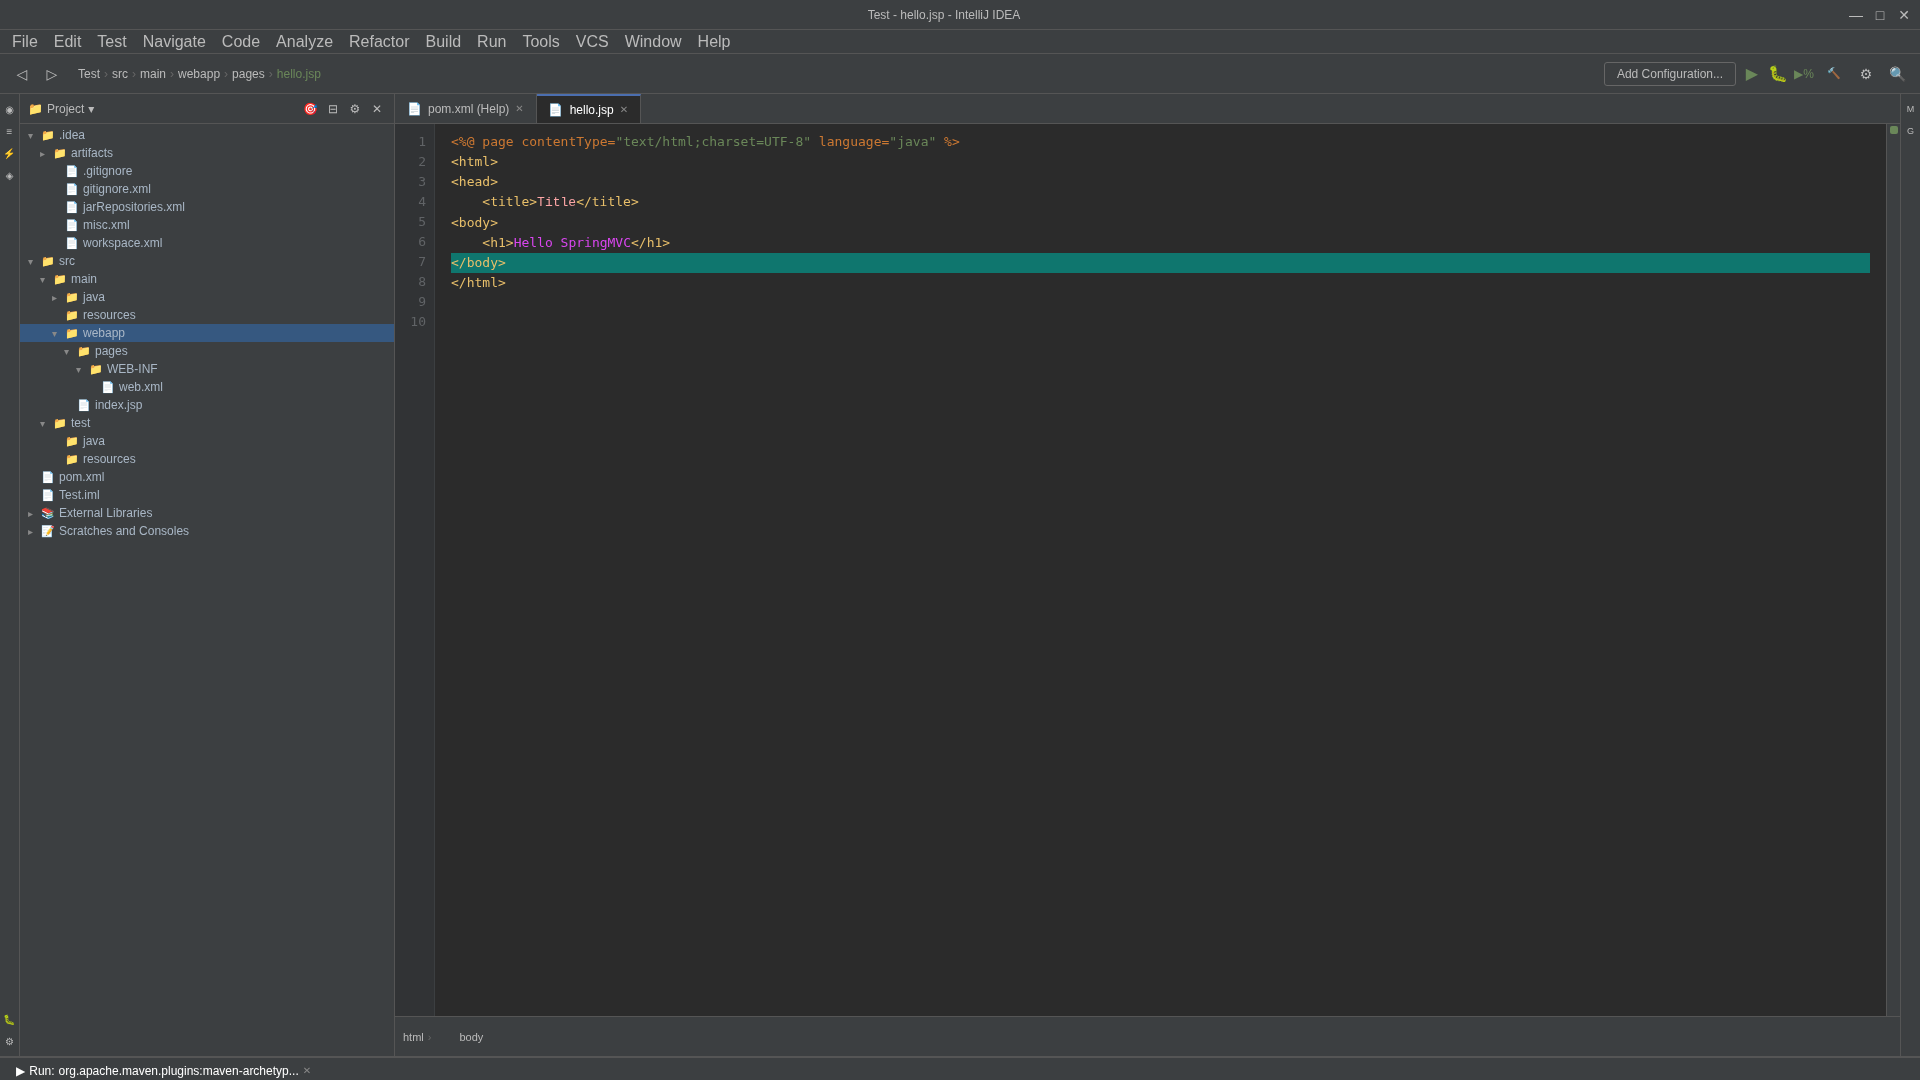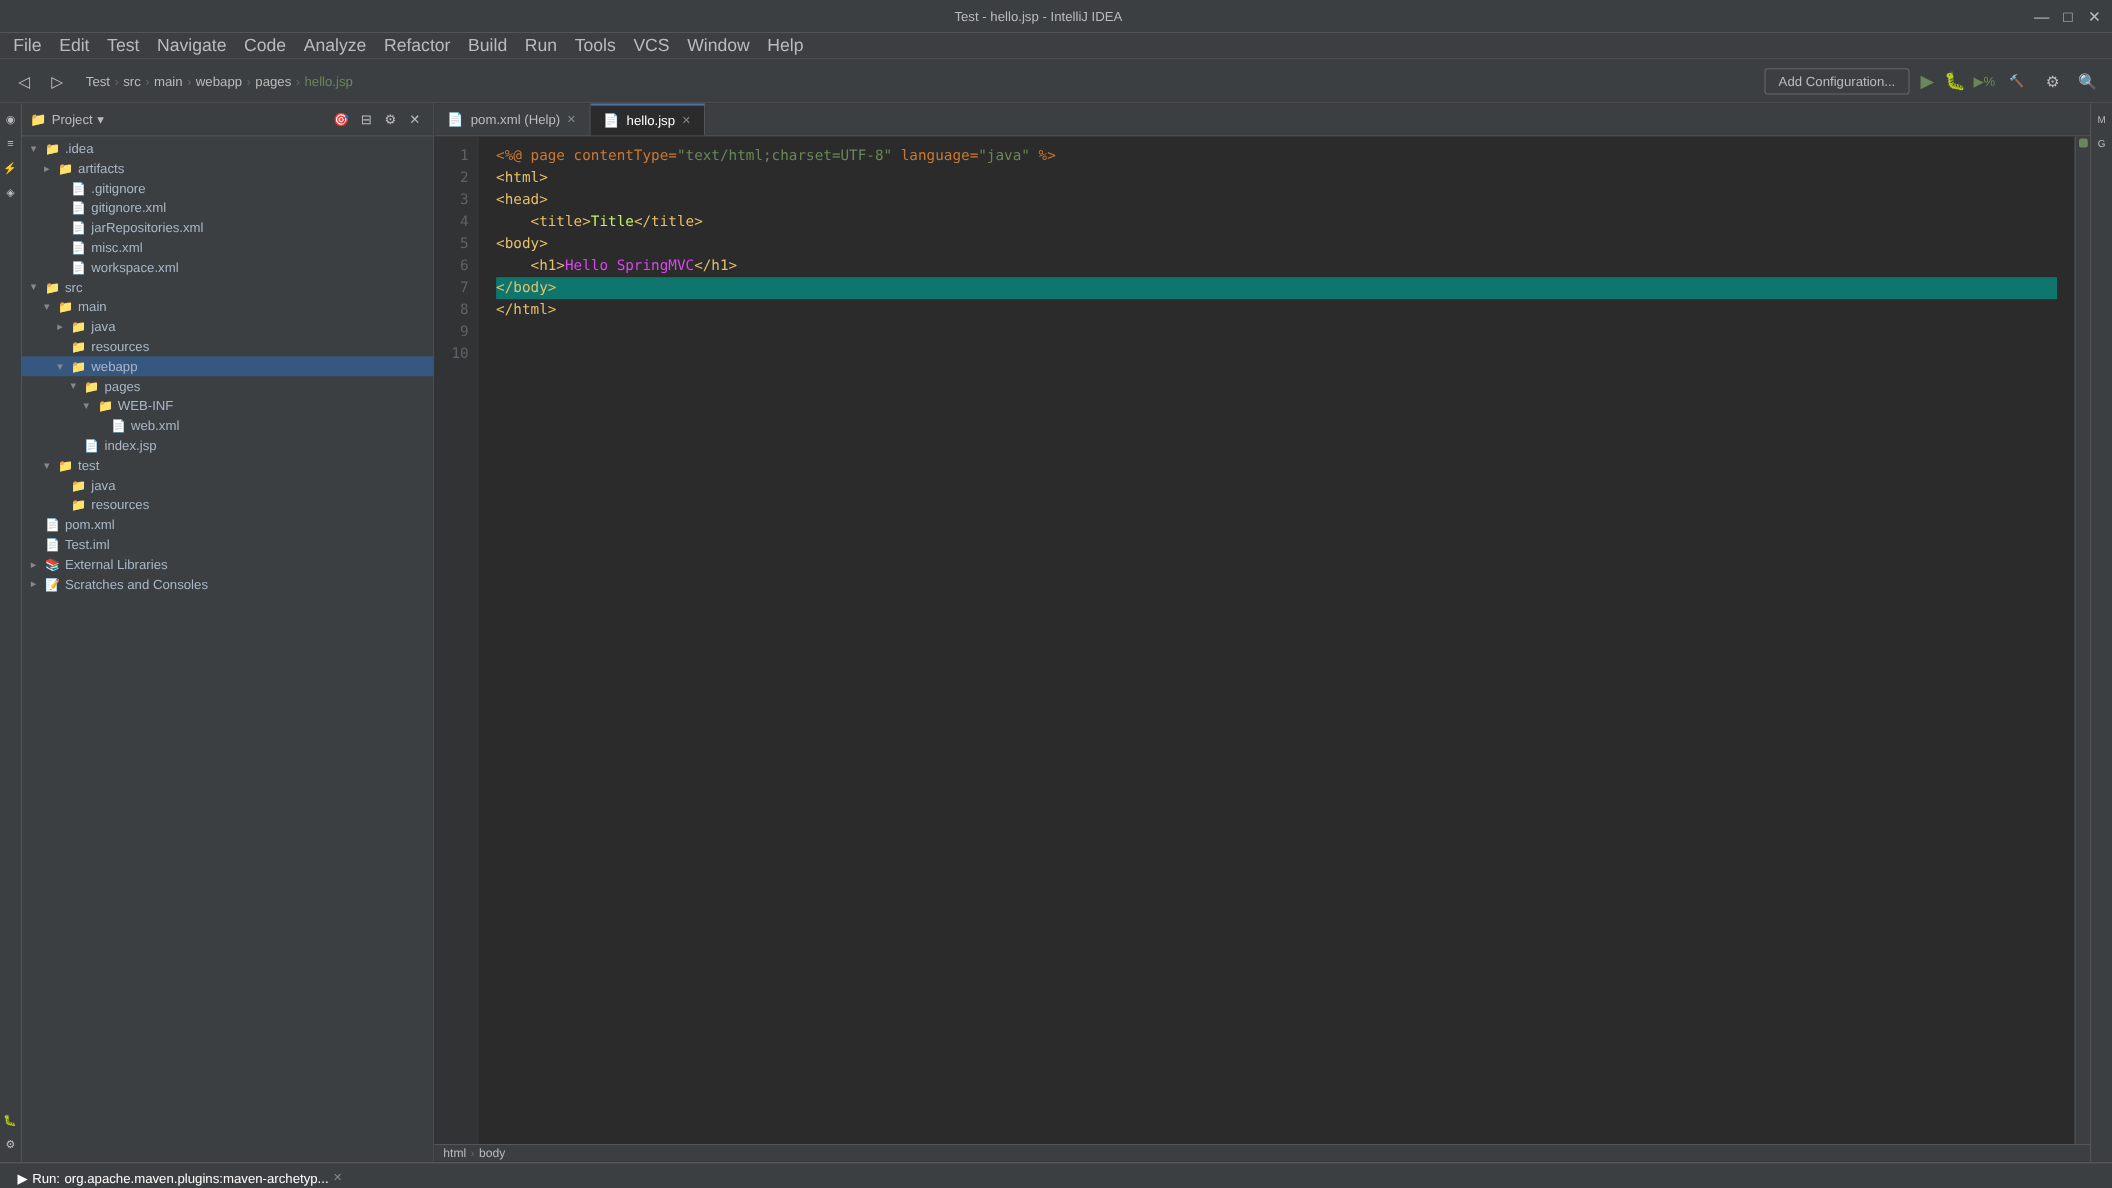--- a/index.html
+++ b/index.html
@@ -62,21 +62,21 @@
     .tab-icon-xml { color: #cc7832; }
     .tab-icon-jsp { color: #6a8759; }
 
     #code-editor { flex: 1; display: flex; overflow: hidden; }
     #line-numbers { width: 40px; background: #313335; padding: 8px 0; text-align: right; color: #606366; font-size: 13px; font-family: 'Consolas', monospace; line-height: 20px; padding-right: 8px; border-right: 1px solid #3c3f41; }
     #code-content { flex: 1; padding: 8px 16px; font-family: 'Consolas', monospace; font-size: 13px; line-height: 20px; overflow: auto; background: #2b2b2b; }
 
     .code-line { white-space: pre; }
     .line-8 { background: #0f766e; }
 
-    #status-bar-editor { height: 16px; background: #3c3f41; display: flex; align-items: center; padding: 0 8px; border-top: 1px solid #555; font-size: 11px; color: #bbb; gap: 8px; }
+    #status-bar-editor { height: 40px; background: #3c3f41; display: flex; align-items: center; padding: 0 8px; border-top: 1px solid #555; font-size: 11px; color: #bbb; gap: 8px; }
     .breadcrumb-path { display: flex; align-items: center; gap: 4px; }
     .breadcrumb-path .sep { color: #666; }
 
     
     #right-sidebar { width: 20px; background: #3c3f41; border-left: 1px solid #555; display: flex; flex-direction: column; align-items: center; padding: 4px 0; }
 
     
     #bottom-panel { height: 240px; background: #2b2b2b; border-top: 2px solid #555; display: flex; flex-direction: column; }
     #bottom-tabs { height: 28px; background: #3c3f41; display: flex; align-items: center; padding: 0 8px; border-bottom: 1px solid #555; gap: 4px; }
     .bottom-tab { font-size: 12px; color: #bbb; padding: 2px 8px; cursor: pointer; display: flex; align-items: center; gap: 4px; }
@@ -365,39 +365,39 @@
           <div>6</div>
           <div>7</div>
           <div>8</div>
           <div>9</div>
           <div>10</div>
         </div>
         <div id="code-content">
           <div class="code-line"><span style="color:#cc7832;">&lt;%@ page contentType=</span><span style="color:#6a8759;">"text/html;charset=UTF-8"</span><span style="color:#cc7832;"> language=</span><span style="color:#6a8759;">"java"</span><span style="color:#cc7832;"> %&gt;</span></div>
           <div class="code-line"><span style="color:#e8bf6a;">&lt;html&gt;</span></div>
           <div class="code-line"><span style="color:#e8bf6a;">&lt;head&gt;</span></div>
-          <div class="code-line">    <span style="color:#e8bf6a;">&lt;title&gt;</span><span style="color:#bef264;">Title</span><span style="color:#e8bf6a;">&lt;/title&gt;</span></div>
+          <div class="code-line">    <span style="color:#e8bf6a;">&lt;title&gt;</span><span style="color:#fca5a5;font-family:Liberation Mono, monospace;">Title</span><span style="color:#e8bf6a;">&lt;/title&gt;</span></div>
           <div class="code-line"><span style="color:#e8bf6a;">&lt;body&gt;</span></div>
           <div class="code-line">    <span style="color:#e8bf6a;">&lt;h1&gt;</span><span style="color:#d946ef;">Hello SpringMVC</span><span style="color:#e8bf6a;">&lt;/h1&gt;</span></div>
           <div class="code-line line-8"><span style="color:#e8bf6a;">&lt;/body&gt;</span></div>
           <div class="code-line"><span style="color:#e8bf6a;">&lt;/html&gt;</span></div>
           <div class="code-line">&nbsp;</div>
         </div>
       </div>
 
       <div style="width:14px; background:#3c3f41; border-left:1px solid #555; position:relative;">
         <div style="position:absolute;top:2px;right:2px;width:8px;height:8px;background:#6a8759;border-radius:2px;"></div>
       </div>
     </div>
 
     <div id="status-bar-editor">
       <div class="breadcrumb-path">
         <span style="cursor:pointer;">html</span>
         <span class="sep">›</span>
-        <span style="cursor:pointer;">body</span>
+        <span style="cursor:pointer;margin-left:24px;">body</span>
       </div>
     </div>
   </div>
 
   <div id="right-sidebar">
     <div class="sidebar-icon-btn" style="font-size:9px;">M</div>
     <div class="sidebar-icon-btn" style="font-size:9px;">G</div>
   </div>
 
 </div>

